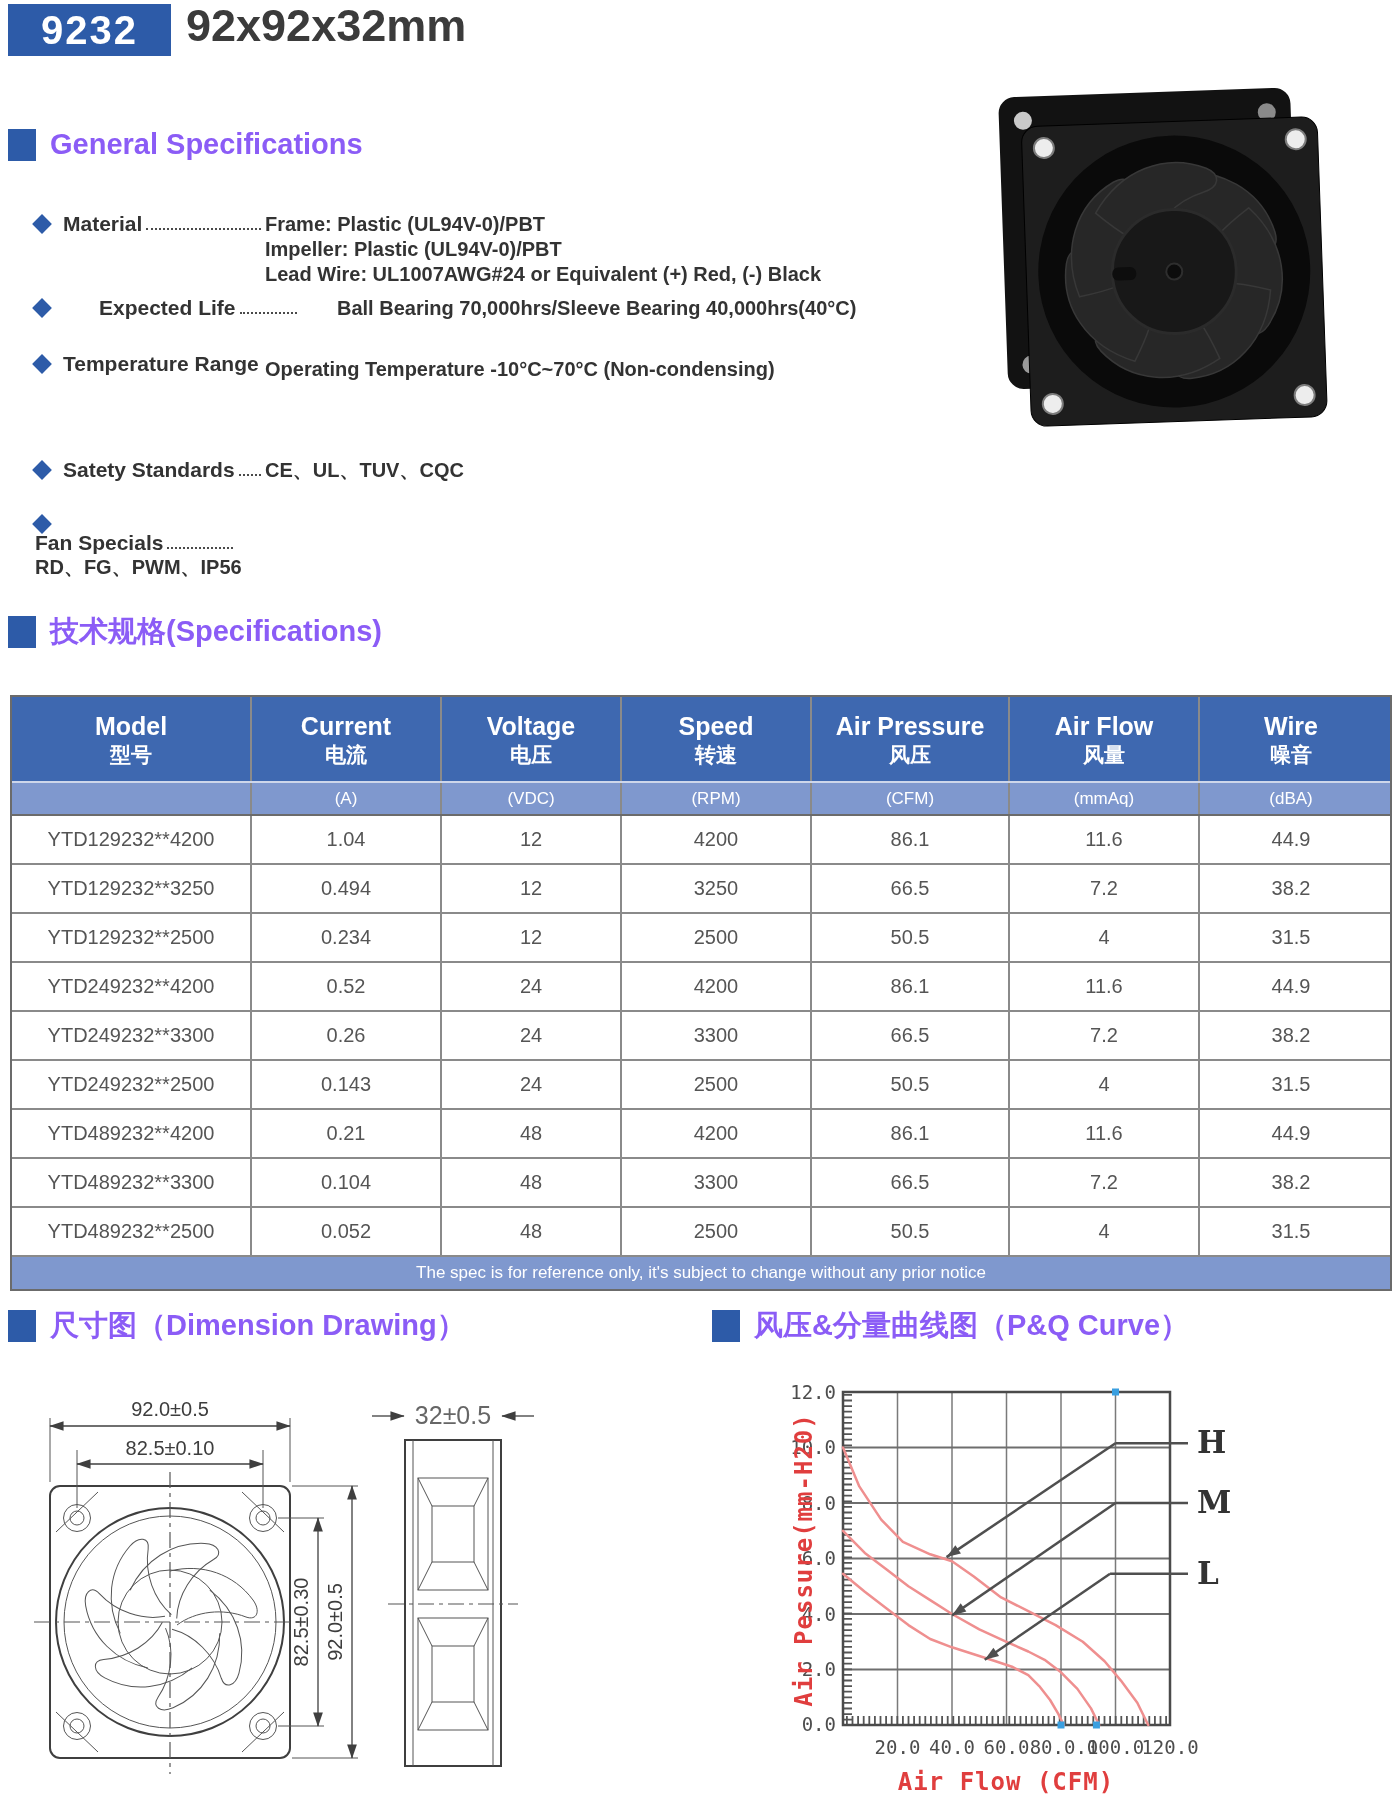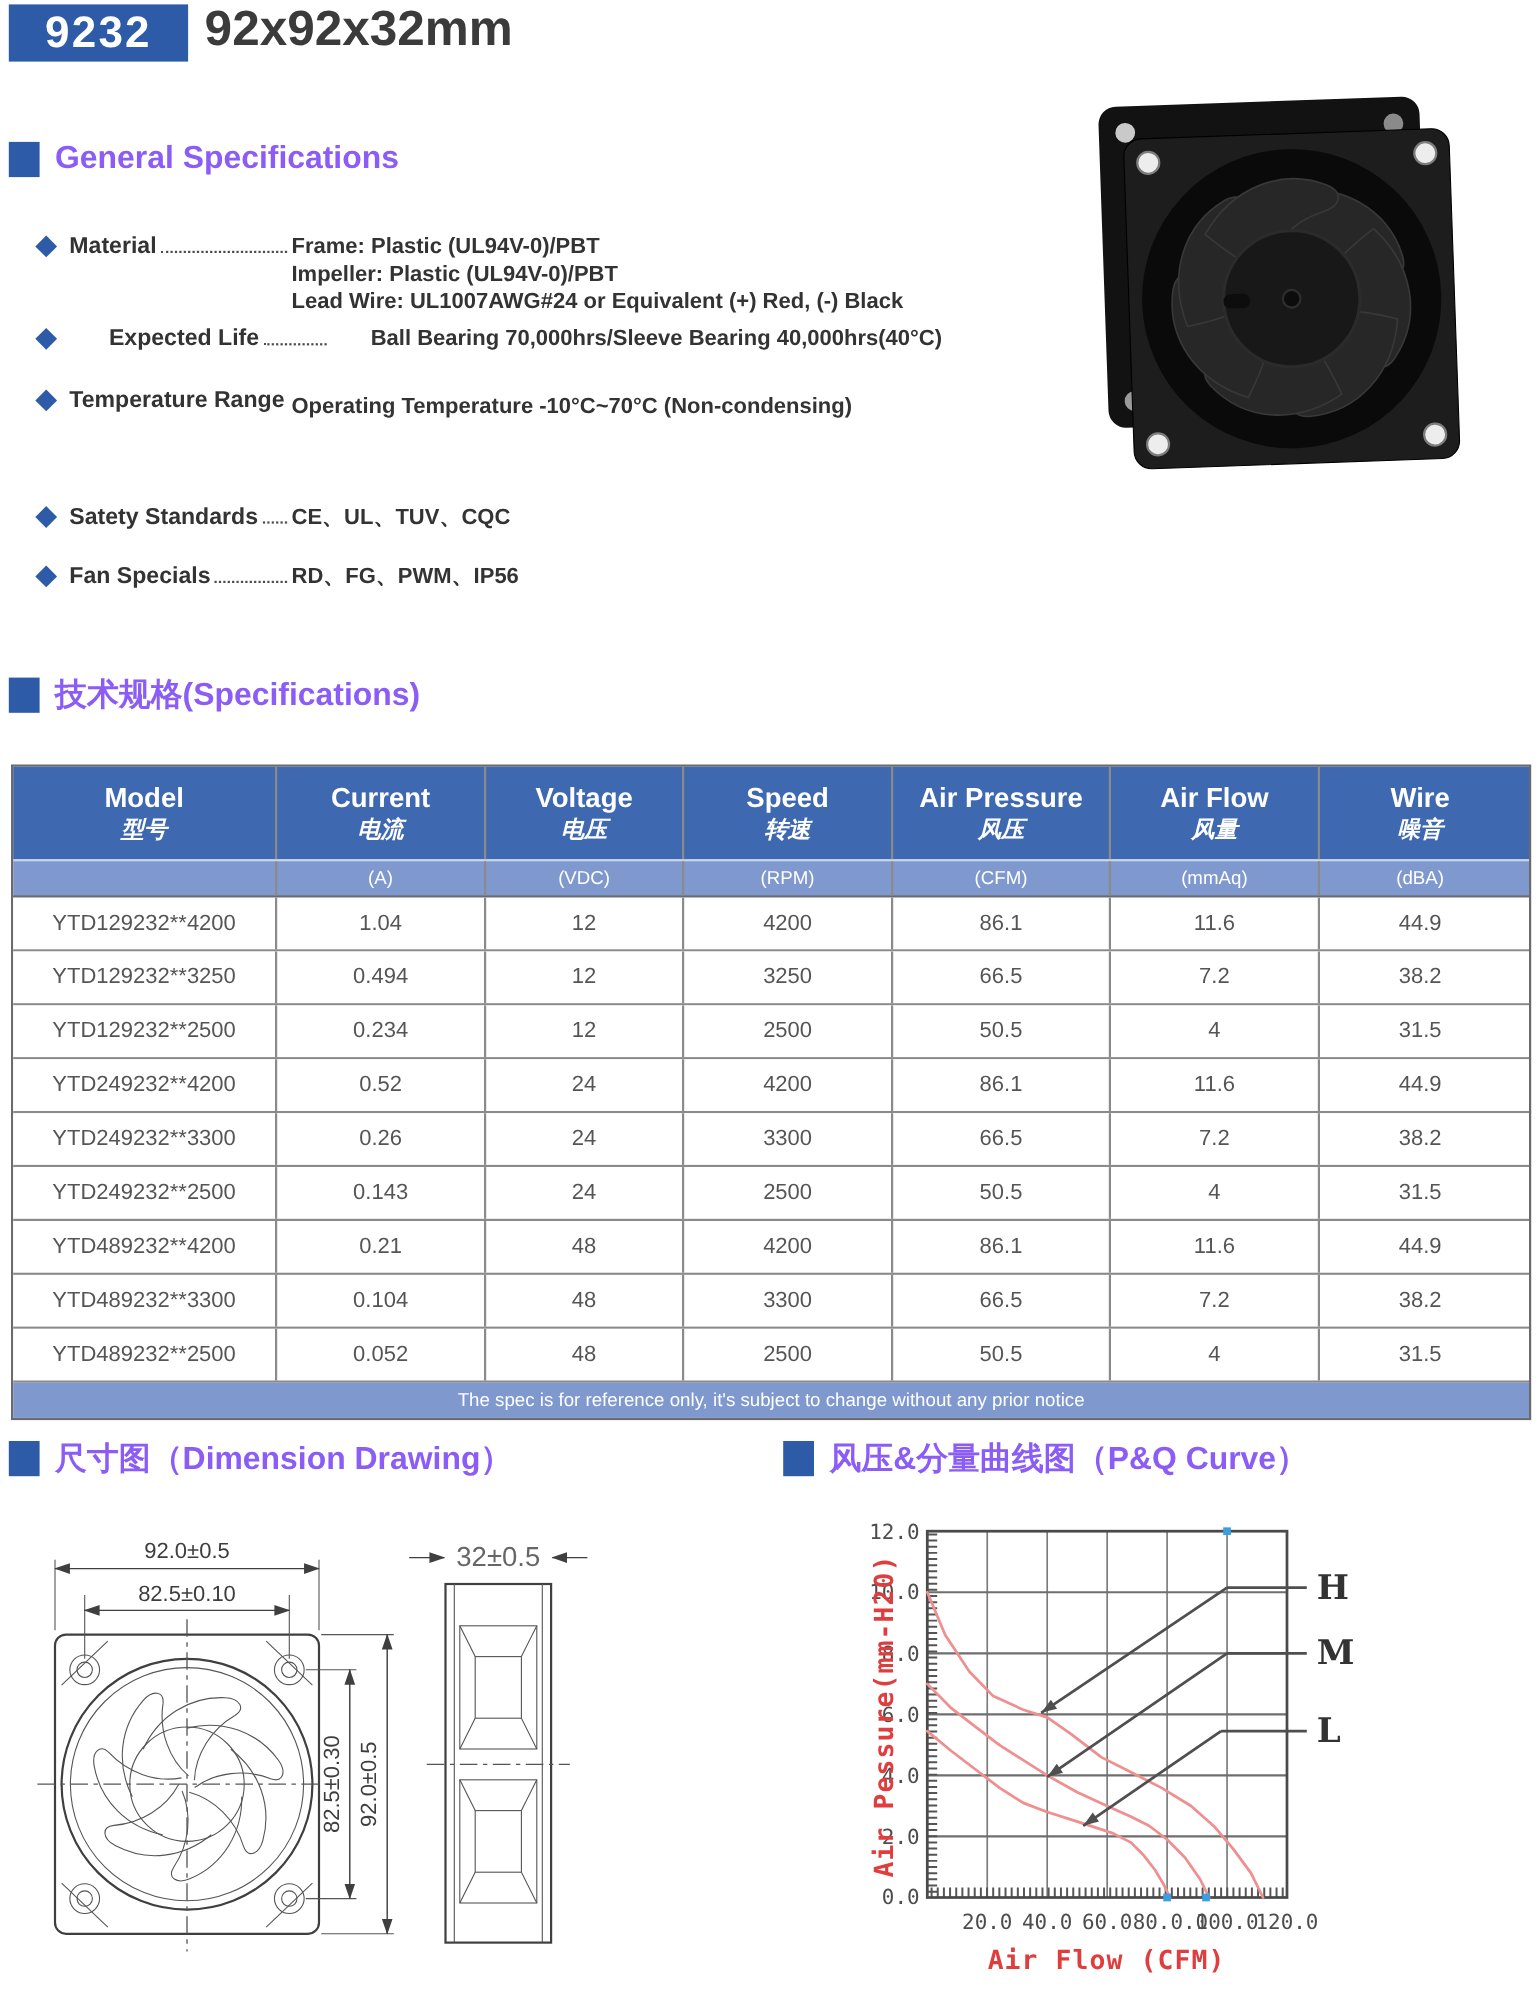--- a/index.html
+++ b/index.html
@@ -28,21 +28,21 @@
   .lh25 div{line-height:25px;}
   .lh35 div{line-height:35px;}
 
   
   .spec-table{position:absolute;left:10px;top:675px;width:1378px;border:2px solid #6b6b6b;margin-top:20px;}
   .t-row{display:grid;grid-template-columns:240px 190px 180px 190px 198px 190px 182px;}
   .t-row > div{border-right:2px solid #8a8a8a;display:flex;flex-direction:column;align-items:center;justify-content:center;}
   .t-row > div:last-child{border-right:none;}
   .t-head{background:#3e68b0;color:#fff;height:84px;border-bottom:2px solid #cdd6ea;}
   .t-head .en{font-size:25px;font-weight:bold;line-height:30px;}
-  .t-head .cn{font-size:21px;font-weight:bold;line-height:27px;font-style:italic;}
+  .t-head .cn{font-size:21px;font-weight:bold;line-height:27px;}
   .t-units{background:#7f98ce;color:#fff;height:31px;font-size:17px;border-bottom:2px solid #6b6b6b;}
   .t-data{background:#fff;color:#555;height:47px;font-size:20px;border-bottom:2px solid #8a8a8a;}
   .t-note{background:#7f98ce;color:#fff;height:32px;display:flex;align-items:center;justify-content:center;font-size:17px;}
 
   
   .dim-svg{position:absolute;left:20px;top:1378px;}
   .pq-svg{position:absolute;left:700px;top:1340px;}
   .dline{stroke:#3f3f3f;stroke-width:2;fill:none;}
   .thin{stroke:#555;stroke-width:1;fill:none;}
   .dashline{stroke:#555;stroke-width:1.2;fill:none;stroke-dasharray:16 5 4 5;}
@@ -114,21 +114,21 @@
     <span class="diamond"></span>
     <span class="spec-label-wrap">
         <span class="spec-label">Satety Standards</span>
         <span class="leader"></span>
       </span>
     <span class="spec-values lh25">
       <div>CE、UL、TUV、CQC</div>
     </span>
   </div>
 
-  <div class="spec-row" style="top:512px;">
+  <div class="spec-row" style="top:512px;flex-direction:column;">
     <span class="diamond"></span>
     <span class="spec-label-wrap">
         <span class="spec-label">Fan Specials</span>
         <span class="leader"></span>
       </span>
     <span class="spec-values lh25">
       <div>RD、FG、PWM、IP56</div>
     </span>
   </div>
 

